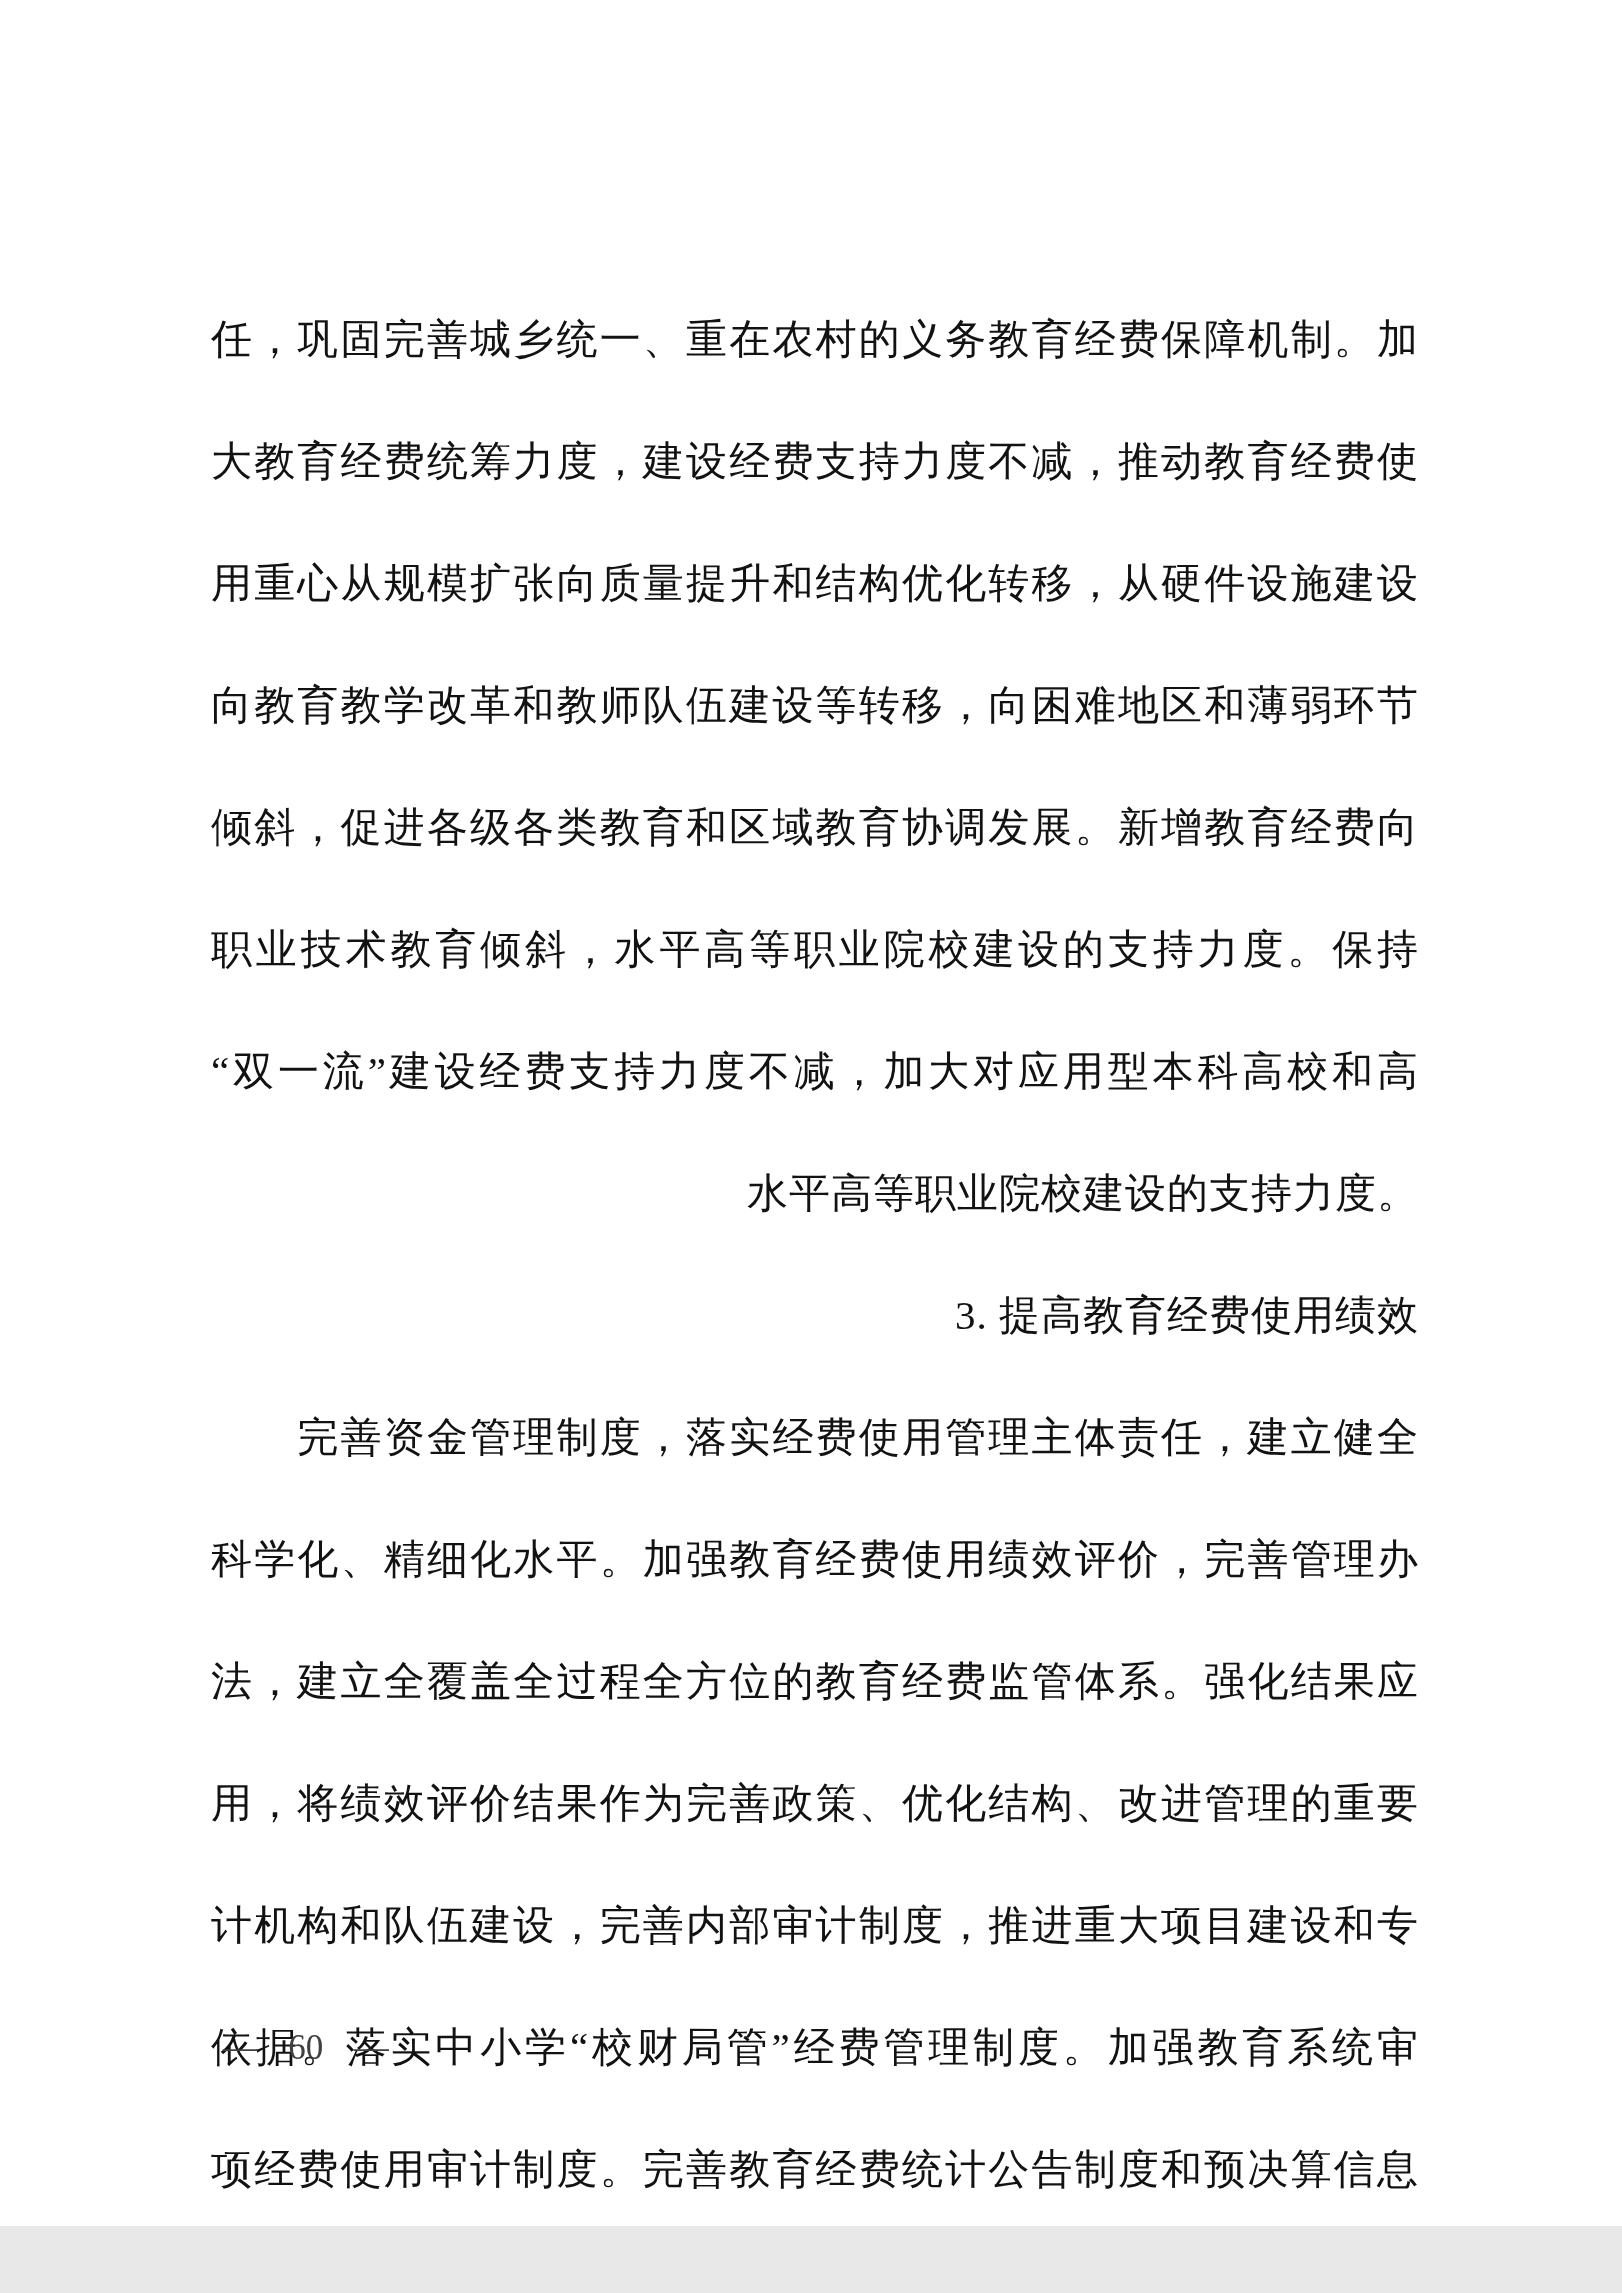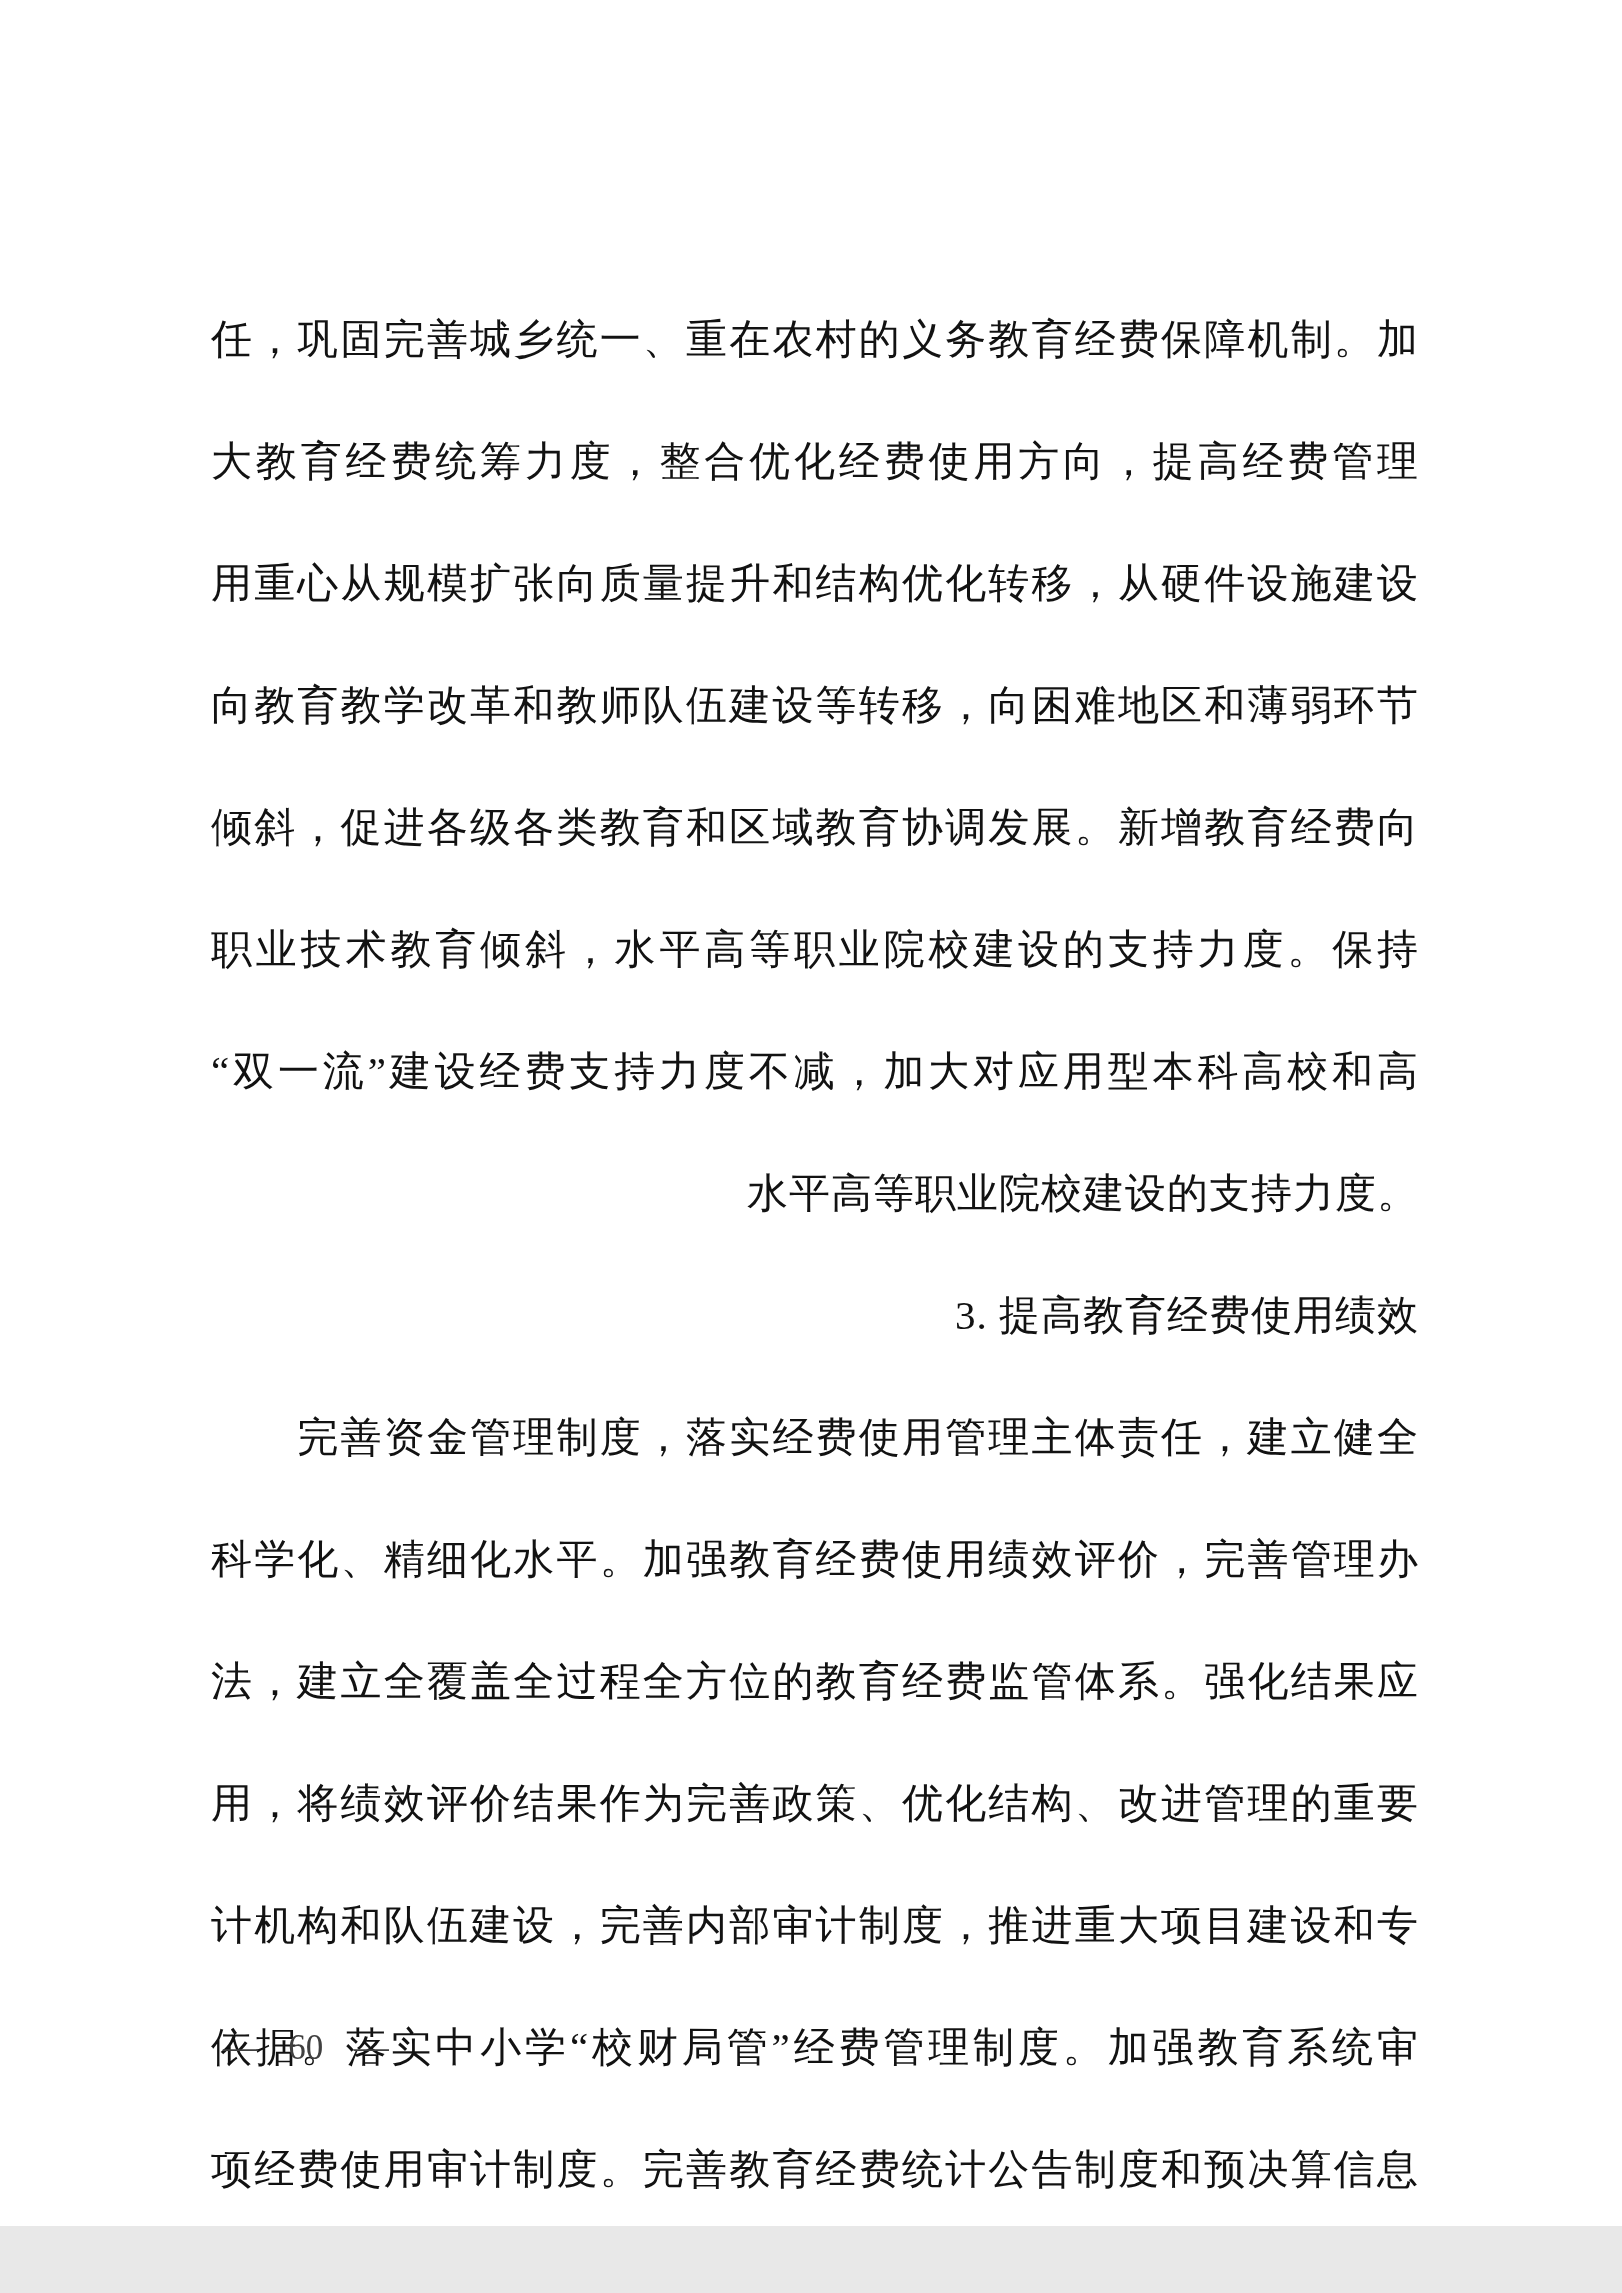--- a/index.html
+++ b/index.html
@@ -48,21 +48,21 @@
     white-space: pre;
     color: #404040;
   }
 </style>
 </head>
 <body>
 
 <div class="page">
   <main class="text-block">
     <p class="line j">任，巩固完善城乡统一、重在农村的义务教育经费保障机制。加</p>
-    <p class="line j">大教育经费统筹力度，整合优化经费使用方向，提高经费管理</p>
+    <p class="line j">大教育经费统筹力度，建设经费支持力度不减，推动教育经费使</p>
     <p class="line j">用重心从规模扩张向质量提升和结构优化转移，从硬件设施建设</p>
     <p class="line j">向教育教学改革和教师队伍建设等转移，向困难地区和薄弱环节</p>
     <p class="line j">倾斜，促进各级各类教育和区域教育协调发展。新增教育经费向</p>
     <p class="line j">职业技术教育倾斜，水平高等职业院校建设的支持力度。保持</p>
     <p class="line j">“双一流”建设经费支持力度不减，加大对应用型本科高校和高</p>
     <p class="line">水平高等职业院校建设的支持力度。</p>
     <p class="line">　　3. 提高教育经费使用绩效</p>
     <p class="line j">　　完善资金管理制度，落实经费使用管理主体责任，建立健全</p>
     <p class="line j">科学化、精细化水平。加强教育经费使用绩效评价，完善管理办</p>
     <p class="line j">法，建立全覆盖全过程全方位的教育经费监管体系。强化结果应</p>

